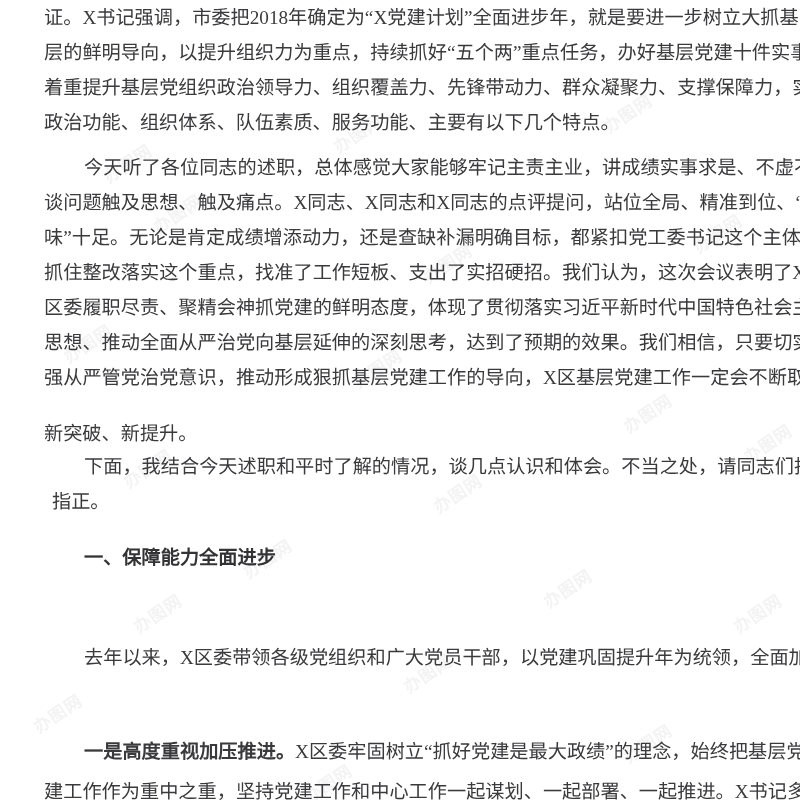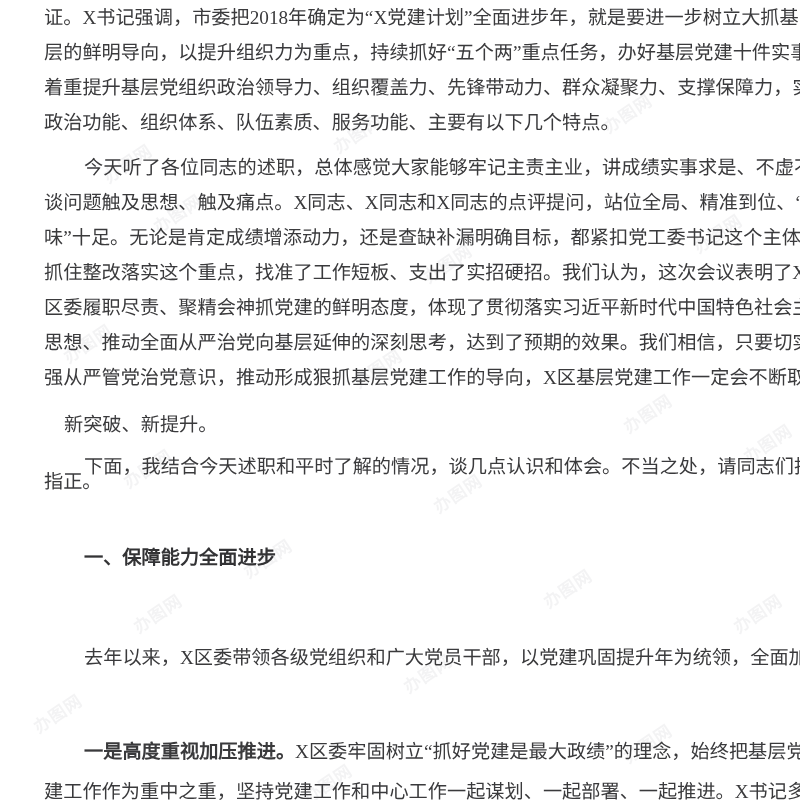--- a/index.html
+++ b/index.html
@@ -563,21 +563,21 @@
           <span>工</span>
           <span>作</span>
           <span>一</span>
           <span>定</span>
           <span>会</span>
           <span>不</span>
           <span>断</span>
           <span>取</span>
         </span>
     </div>
-    <div class="doc-line ragged" style="top:415px;margin-left:20px;">
+    <div class="doc-line ragged" style="top:424px;">
       <span>新突破、新提升。</span>
     </div>
 
     <div class="doc-line justify indent" style="top:457px;">
       <span style="display: flex; justify-content: space-between; width: 100%;">
           <span>下</span>
           <span>面</span>
           <span>，</span>
           <span>我</span>
           <span>结</span>
@@ -609,21 +609,21 @@
           <span>之</span>
           <span>处</span>
           <span>，</span>
           <span>请</span>
           <span>同</span>
           <span>志</span>
           <span>们</span>
           <span>批</span>
         </span>
     </div>
-    <div class="doc-line ragged" style="top:472px;">
+    <div class="doc-line ragged" style="top:492px;margin-left:8px;">
       <span>指正。</span>
     </div>
 
     <div class="doc-line heading" style="top:548px;">
       <span>一、保障能力全面进步</span>
     </div>
 
     <div class="doc-line justify indent" style="top:648px;">
       <span style="display: flex; justify-content: space-between; width: 100%;">
           <span>去</span>

